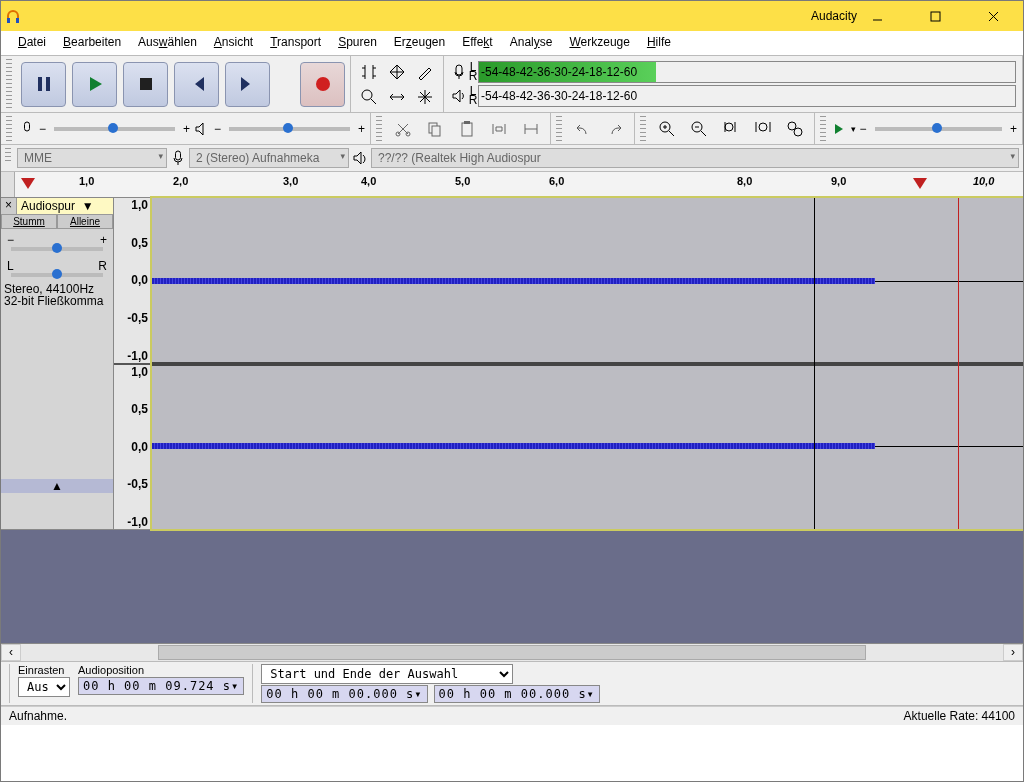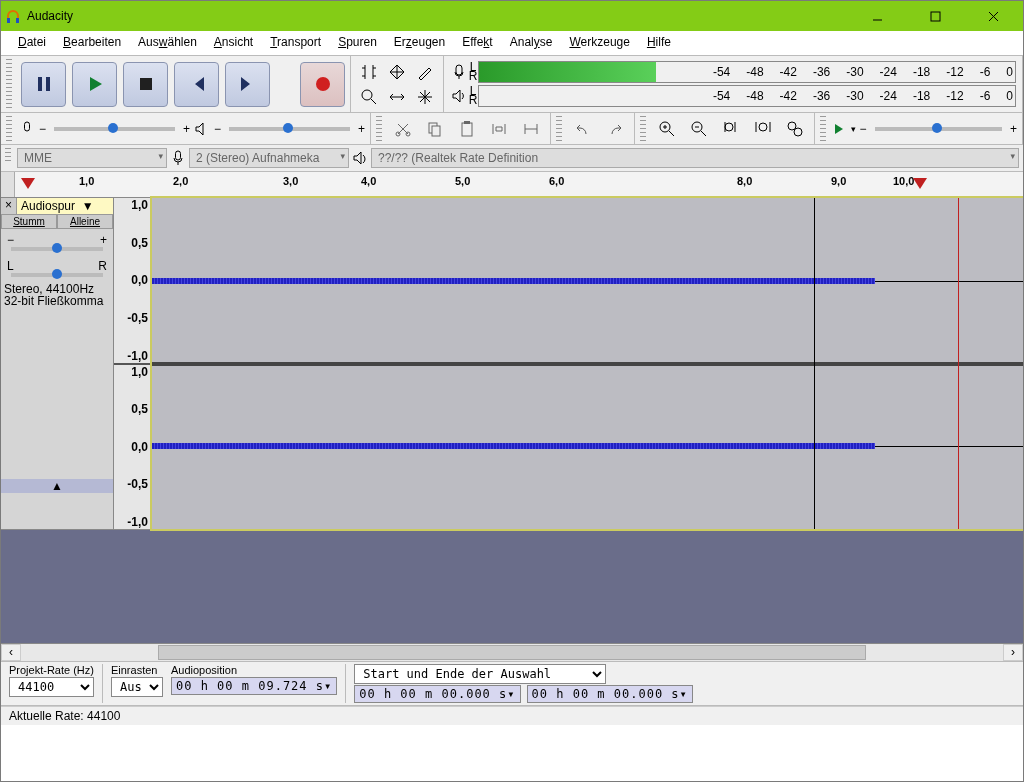--- a/index.html
+++ b/index.html
@@ -1,35 +1,35 @@
 <!DOCTYPE html>
 <html><head>
 <meta charset="utf-8">
 <style>
 * { box-sizing: border-box; margin: 0; padding: 0; font-family: "Segoe UI", Tahoma, sans-serif; font-size: 12px; }
 body { background: #fff; width: 1024px; height: 782px; overflow: hidden; border: 1px solid #7a7a7a; }
-.titlebar { display: flex; align-items: center; height: 30px; padding: 0 4px; background: #84cc16; }
+.titlebar { display: flex; align-items: center; height: 30px; padding: 0 4px; background: #fde047; text-align: right; }
 .titlebar .logo { width: 16px; height: 16px; margin-right: 6px; }
 .titlebar .title { flex: 1; font-size: 12px; }
 .titlebar .winbtns { display: flex; gap: 18px; margin-right: 6px; }
 .titlebar .winbtn { width: 40px; height: 28px; display:flex; align-items:center; justify-content:center; }
 .menubar { display: flex; gap: 3px; padding: 2px 10px 4px; border-bottom: 1px solid #bbb; }
 .menubar span { padding: 2px 7px; }
 .menubar span u { text-decoration: underline; }
 .toolrow { display: flex; border-bottom: 1px solid #bbb; background: #f0f0f0; }
 .section { padding: 3px 5px; border-right: 1px solid #bbb; display:flex; align-items:center; gap:4px; position:relative; }
 .grip { width:6px; background: repeating-linear-gradient(180deg,#9a9a9a 0 1px,transparent 1px 4px); align-self:stretch; margin-right:3px; }
 .tbtn { width: 45px; height: 45px; background: linear-gradient(to bottom,#dbe1f0,#c0c9e0); border:1px solid #8a94b0; border-radius:4px; display:flex; align-items:center; justify-content:center; }
 .tbtn.rec { background: linear-gradient(to bottom,#e8d8d8,#dcc0c0); }
 .gridbtn { width:28px; height:25px; display:flex; align-items:center; justify-content:center; border:1px solid transparent; }
 .icon-sz { width:18px; height:18px; }
 .meter-row { display:flex; align-items:center; height:22px;}
 .meter-lr { width:10px; display:flex; flex-direction:column; font-size:8px; line-height:9px; text-align:center;}
 .meter-scale { flex:1; height:22px; border:1px solid #888; position:relative; font-size:9px;}
-.meter-ticks { position:absolute; inset:0; display:flex; justify-content:flex-end; padding:0 2px;gap:16px;}
+.meter-ticks { position:absolute; inset:0; display:flex; justify-content:flex-start; padding:0 2px;}
 .meter-ticks span{position:relative; top:3px;}
 .meter-fill { position:absolute; left:0; top:0; bottom:0; width:33%; background: linear-gradient(to right,#2a9a2a,#5ad05a);}
 .slider { flex:1; height:4px; background:#bbb; position:relative; margin:0 4px;}
 .slider::after{content:"";position:absolute; top:-4px; width:10px; height:10px; border-radius:50%; background:#2a70d0; left:45%;}
 .devrow { display:flex; background:#eee; border-bottom:1px solid #bbb; padding:3px 4px; align-items:center; gap:3px;}
 .devsel { background:#ddd; border:1px solid #aaa; padding:2px 16px 2px 6px; color:#666; position:relative;}
 .devsel::after{content:"▾"; position:absolute; right:3px; top:2px; font-size:9px;}
 .devsel.long{flex:0 0 260px;}
 .timeline { height:26px; display:flex; border-bottom:1px solid #888; background:#f3f3f3; position:relative;}
 .timeline-head { width:14px; background:#e0e0e0; border-right:1px solid #aaa;}
@@ -351,36 +351,36 @@
 <div class="devrow">
   <div class="grip" style="height:16px"></div>
   <div class="devsel" style="flex:0 0 150px">MME</div>
   <svg width="16" height="16">
       <path d="M8 1a2.5 2.5 0 012.5 2.5v4a2.5 2.5 0 01-5 0v-4A2.5 2.5 0 018 1zM4 8a4 4 0 008 0M8 12v3" stroke="#000" fill="none"></path>
     </svg>
   <div class="devsel" style="flex:0 0 160px">2 (Stereo) Aufnahmeka</div>
   <svg width="16" height="16">
       <path d="M2 6h3l4-4v12l-4-4H2zM11 5a5 5 0 010 8" stroke="#000" fill="none"></path>
     </svg>
-  <div class="devsel long" style="flex:1">??/?? (Realtek Rate Definition</div>
+  <div class="devsel long" style="flex:1">??/?? (Realtek High Audiospur</div>
 </div>
 
 <div class="timeline">
   <div class="timeline-head"></div>
   <div class="timeline-ticks" id="tlticks">
       <div class="tick" style="left: 64px;">1,0</div>
       <div class="tick" style="left: 158px;">2,0</div>
       <div class="tick" style="left: 268px;">3,0</div>
       <div class="tick" style="left: 346px;">4,0</div>
       <div class="tick" style="left: 440px;">5,0</div>
       <div class="tick" style="left: 534px;">6,0</div>
       <div class="tick" style="left: 628px; margin-top: 22px;">7,0</div>
       <div class="tick" style="left: 722px;">8,0</div>
       <div class="tick" style="left: 816px;">9,0</div>
-      <div class="tick" style="left: 878px;">10,0</div>
+      <div class="tick" style="left: 958px; font-style: italic;">10,0</div>
     </div>
   <div class="tri" style="left:20px; top:6px;"></div>
   <div class="tri" style="left:912px; top:6px;"></div>
 </div>
 
 <div class="tracks">
   <div class="track-ctrl">
     <div class="tc-head">
       <div class="tc-x">×</div>
       <div class="tc-name"><span>Audiospur</span> &nbsp;▼</div>
@@ -432,38 +432,35 @@
 
 <div class="scrollrow">
   <div class="scrollbtn">‹</div>
   <div class="scrolltrack">
       <div class="scrollthumb"></div>
     </div>
   <div class="scrollbtn">›</div>
 </div>
 
 <div class="bottom1">
-  <div class="field-group">
-    <label>Projekt-Rate (Hz)</label>
-    <select class="numinp"><option>44100</option></select>
-  </div>
   <div style="width:1px;background:#bbb"></div>
   <div class="field-group">
     <label>Einrasten</label>
     <select class="numinp"><option>Aus</option></select>
   </div>
   <div class="field-group">
     <label>Audioposition</label>
     <div class="time-input">00 h 00 m 09.724 s▾</div>
   </div>
   <div style="width:1px;background:#bbb"></div>
   <div class="field-group">
     <select class="numinp" style="width:252px"><option>Start und Ende der Auswahl</option></select>
     <div style="display:flex; gap:6px">
       <div class="time-input">00 h 00 m 00.000 s▾</div>
       <div class="time-input">00 h 00 m 00.000 s▾</div>
     </div>
   </div>
 </div>
 
 <div class="status">
+  <span class="st-left">Aufnahme.</span>
   <span>Aktuelle Rate: 44100</span>
 </div>
 
 </body></html>

